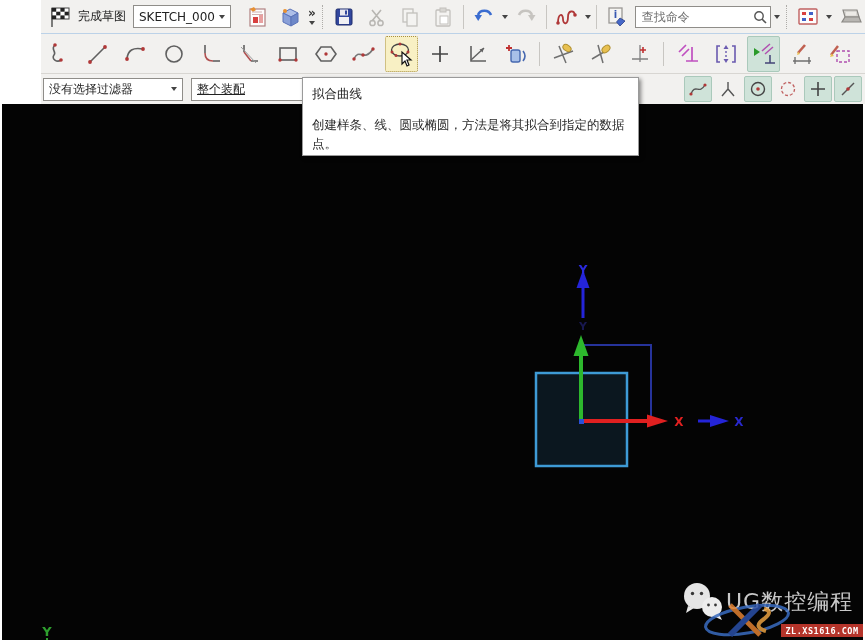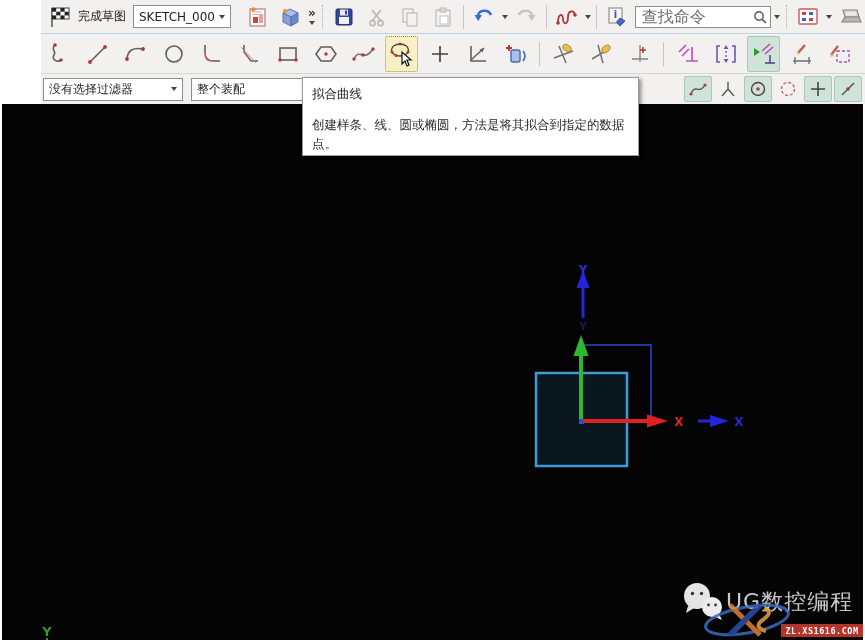--- a/index.html
+++ b/index.html
@@ -22,21 +22,21 @@
   .vsep{width:1px;height:24px;background:#c8c6c2;margin:0 2px;flex:0 0 auto;}
   .dsep{width:0;height:24px;border-left:1px dotted #aeaca8;margin:0 3px;flex:0 0 auto;}
   .caret{width:0;height:0;border-left:3.5px solid transparent;border-right:3.5px solid transparent;border-top:4.5px solid #444;flex:0 0 auto;}
   .label12{font-size:12px;color:#222;white-space:nowrap;}
   .combo{display:flex;align-items:center;justify-content:space-between;background:#fff;
     border:1px solid #8f8d89;height:21px;padding:0 5px;font-size:12px;color:#222;flex:0 0 auto;}
   .overflow-stack{display:flex;flex-direction:column;align-items:center;justify-content:center;gap:3px;width:18px;}
   .overflow-txt{font-size:12px;font-weight:bold;color:#333;line-height:10px;}
   .searchwrap{position:relative;width:136px;height:22px;flex:0 0 auto;}
   .searchwrap input{width:100%;height:100%;box-sizing:border-box;border:1px solid #8f8d89;background:#fff;
-    padding:0 22px 0 6px;font-size:16px;color:#a16207;font-family:inherit;}
+    padding:0 22px 0 6px;font-size:12px;color:#a16207;font-family:inherit;}
   .searchwrap input::placeholder{color:#6f6f6f;opacity:1;}
   .searchwrap .mag{position:absolute;right:3px;top:3px;}
   
   #tooltip{position:absolute;left:302px;top:77px;width:337px;height:79px;background:#ffffff;
     border:1px solid #9a9a9a;box-shadow:2px 2px 4px rgba(0,0,0,0.45);z-index:30;box-sizing:border-box;padding:8px 9px;}
   #tooltip .tt-title{font-size:12.5px;color:#1a1a1a;margin-bottom:12px;}
   #tooltip .tt-body{font-size:12.5px;color:#2a2a2a;line-height:1.55;}
   
   #canvas{position:absolute;left:2px;top:104px;width:861px;height:536px;background:#040404;z-index:1;}
   #axes{position:absolute;left:0;top:0;}
@@ -388,21 +388,21 @@
     </svg>
   </div>
 
 </div>
 
 <div class="row" id="row3">
   <div class="combo" style="width:128px;">
     <span>没有选择过滤器</span>
     <span class="caret"></span>
   </div>
-  <div class="combo" style="width:132px;">
+  <div class="combo" style="width:132px;text-decoration:underline;">
     <span>整个装配</span>
     <span class="caret"></span>
   </div>
 
   <div style="position:absolute;left:643px;top:2px;display:flex;gap:2px;align-items:center;">
     <div class="tb s22 hl-teal">
       <svg width="20" height="20" viewBox="0 0 20 20">
         <path d="M3 15 C7 4 11 16 17 6" fill="none" stroke="#555" stroke-width="1.3"></path>
         <circle cx="3" cy="15" r="1.6" fill="#b03838"></circle>
           <circle cx="17" cy="6" r="1.6" fill="#b03838"></circle>

